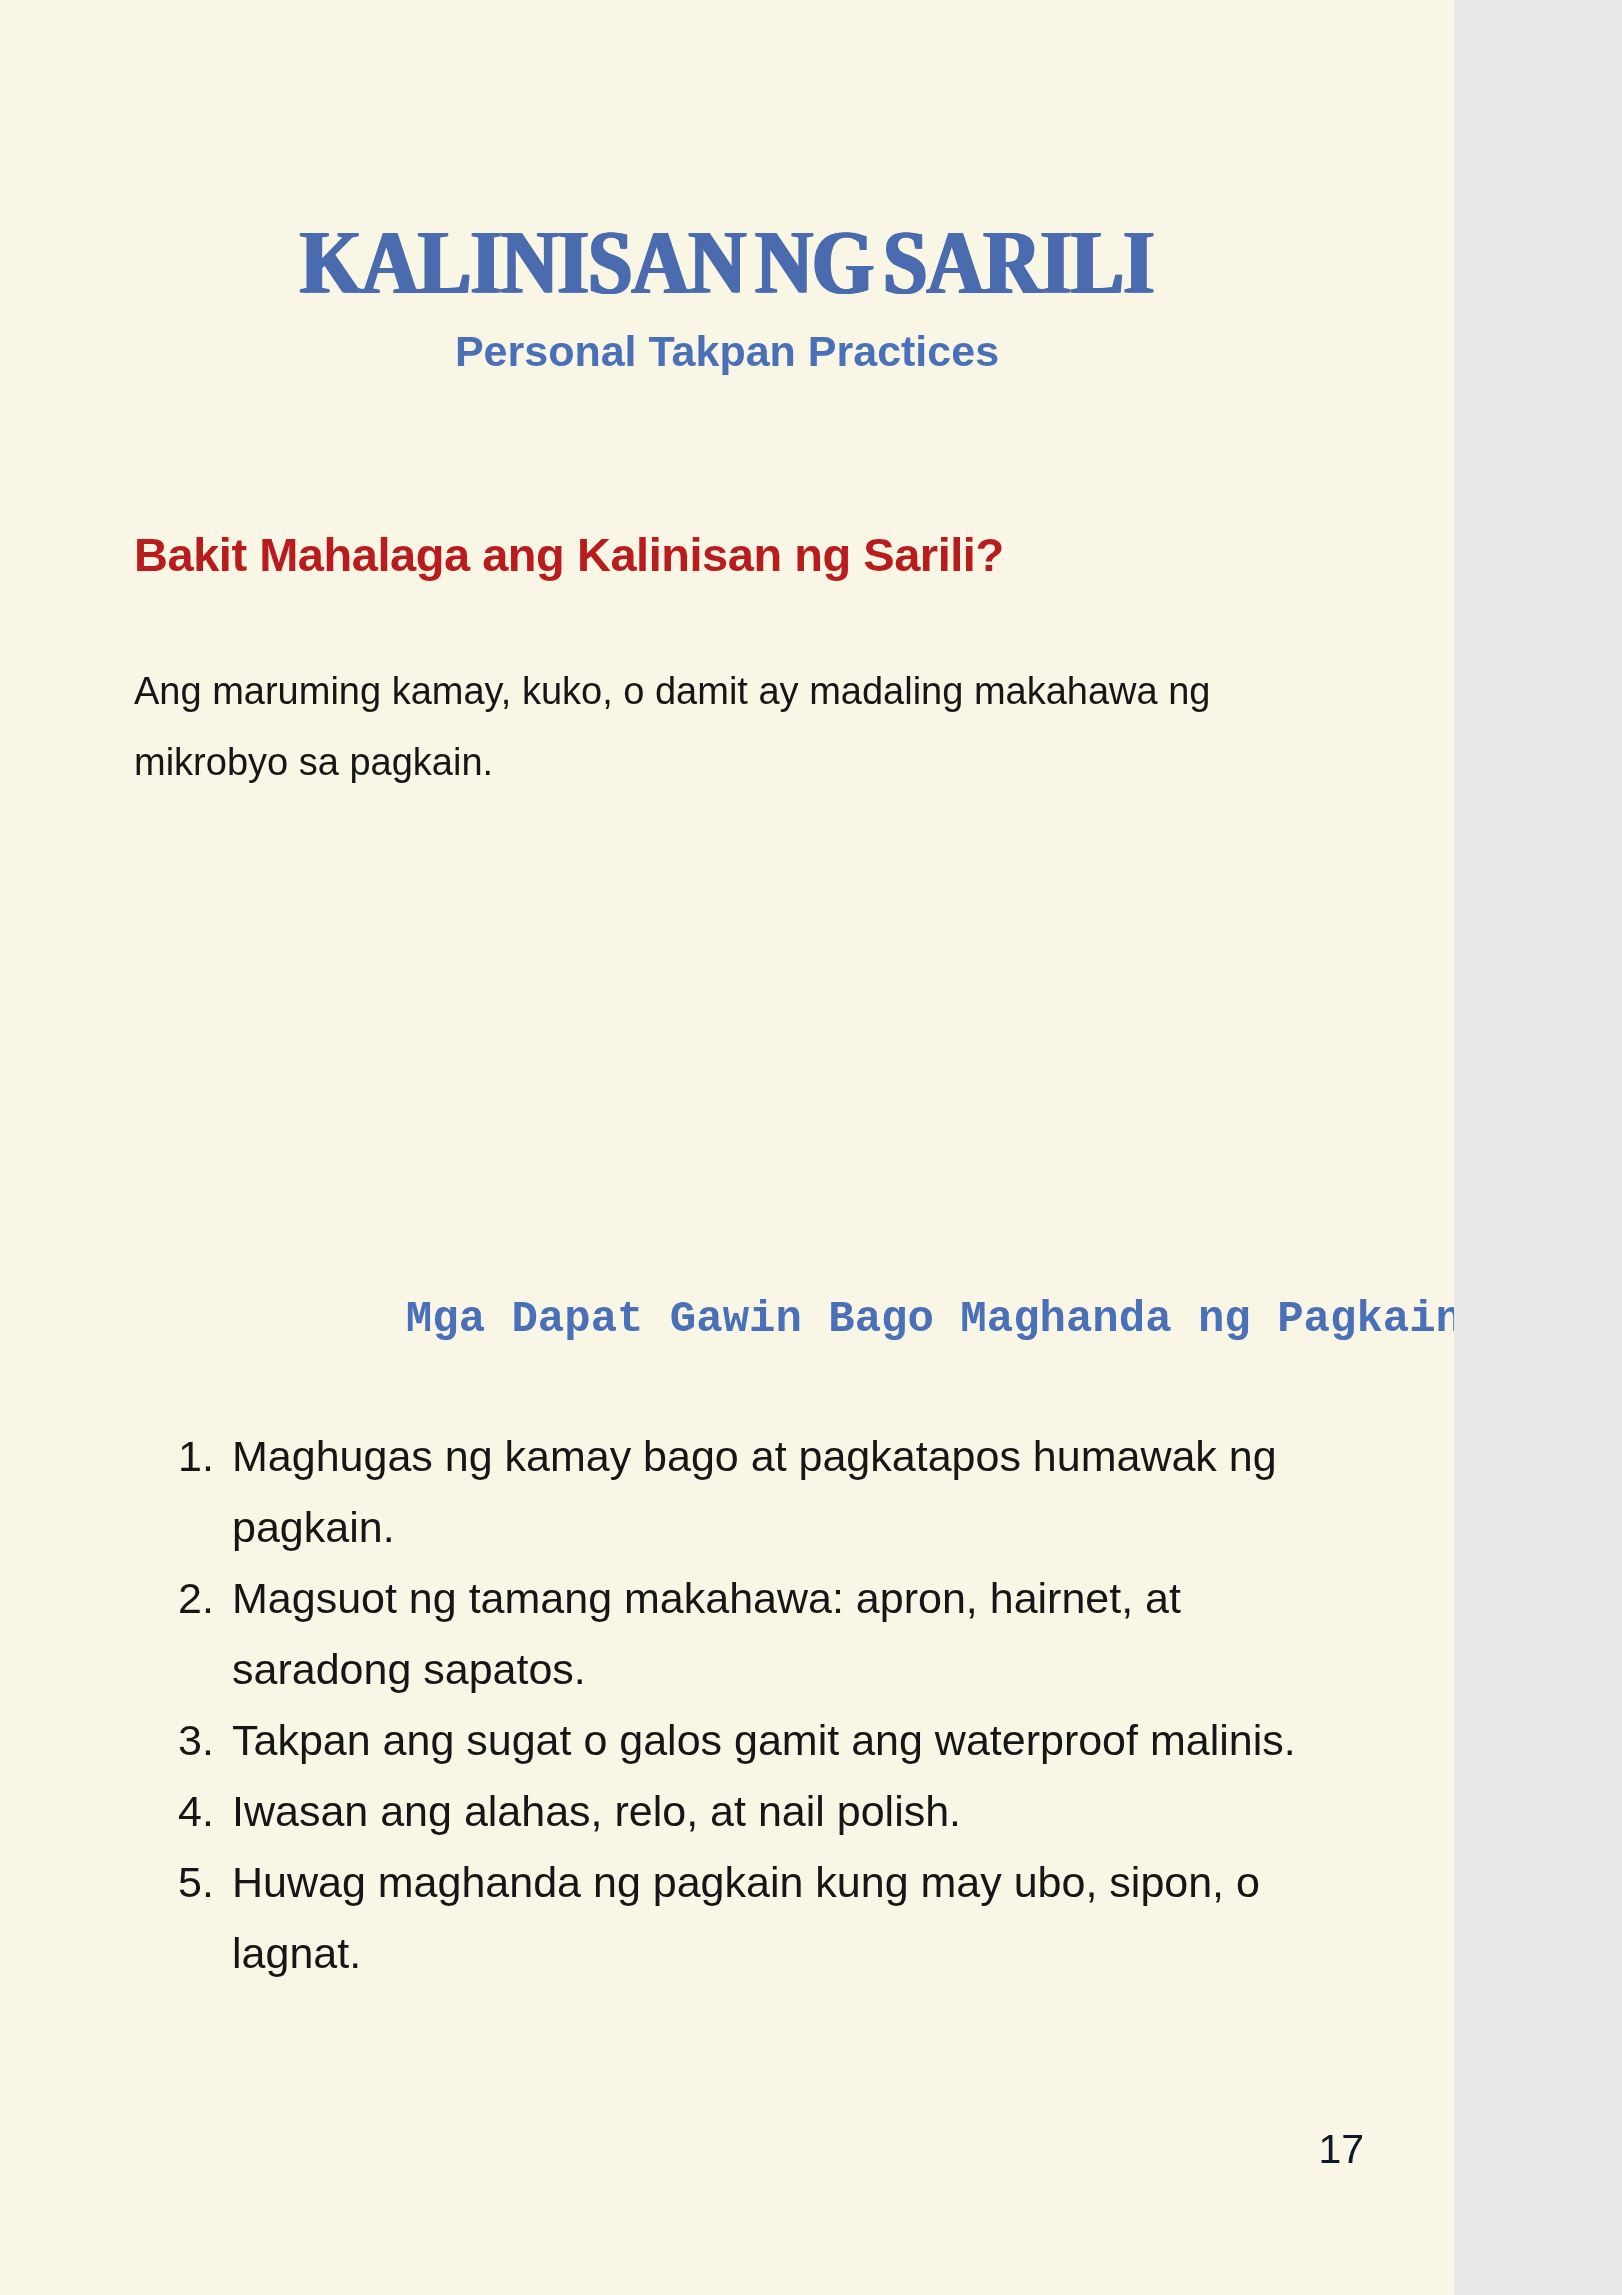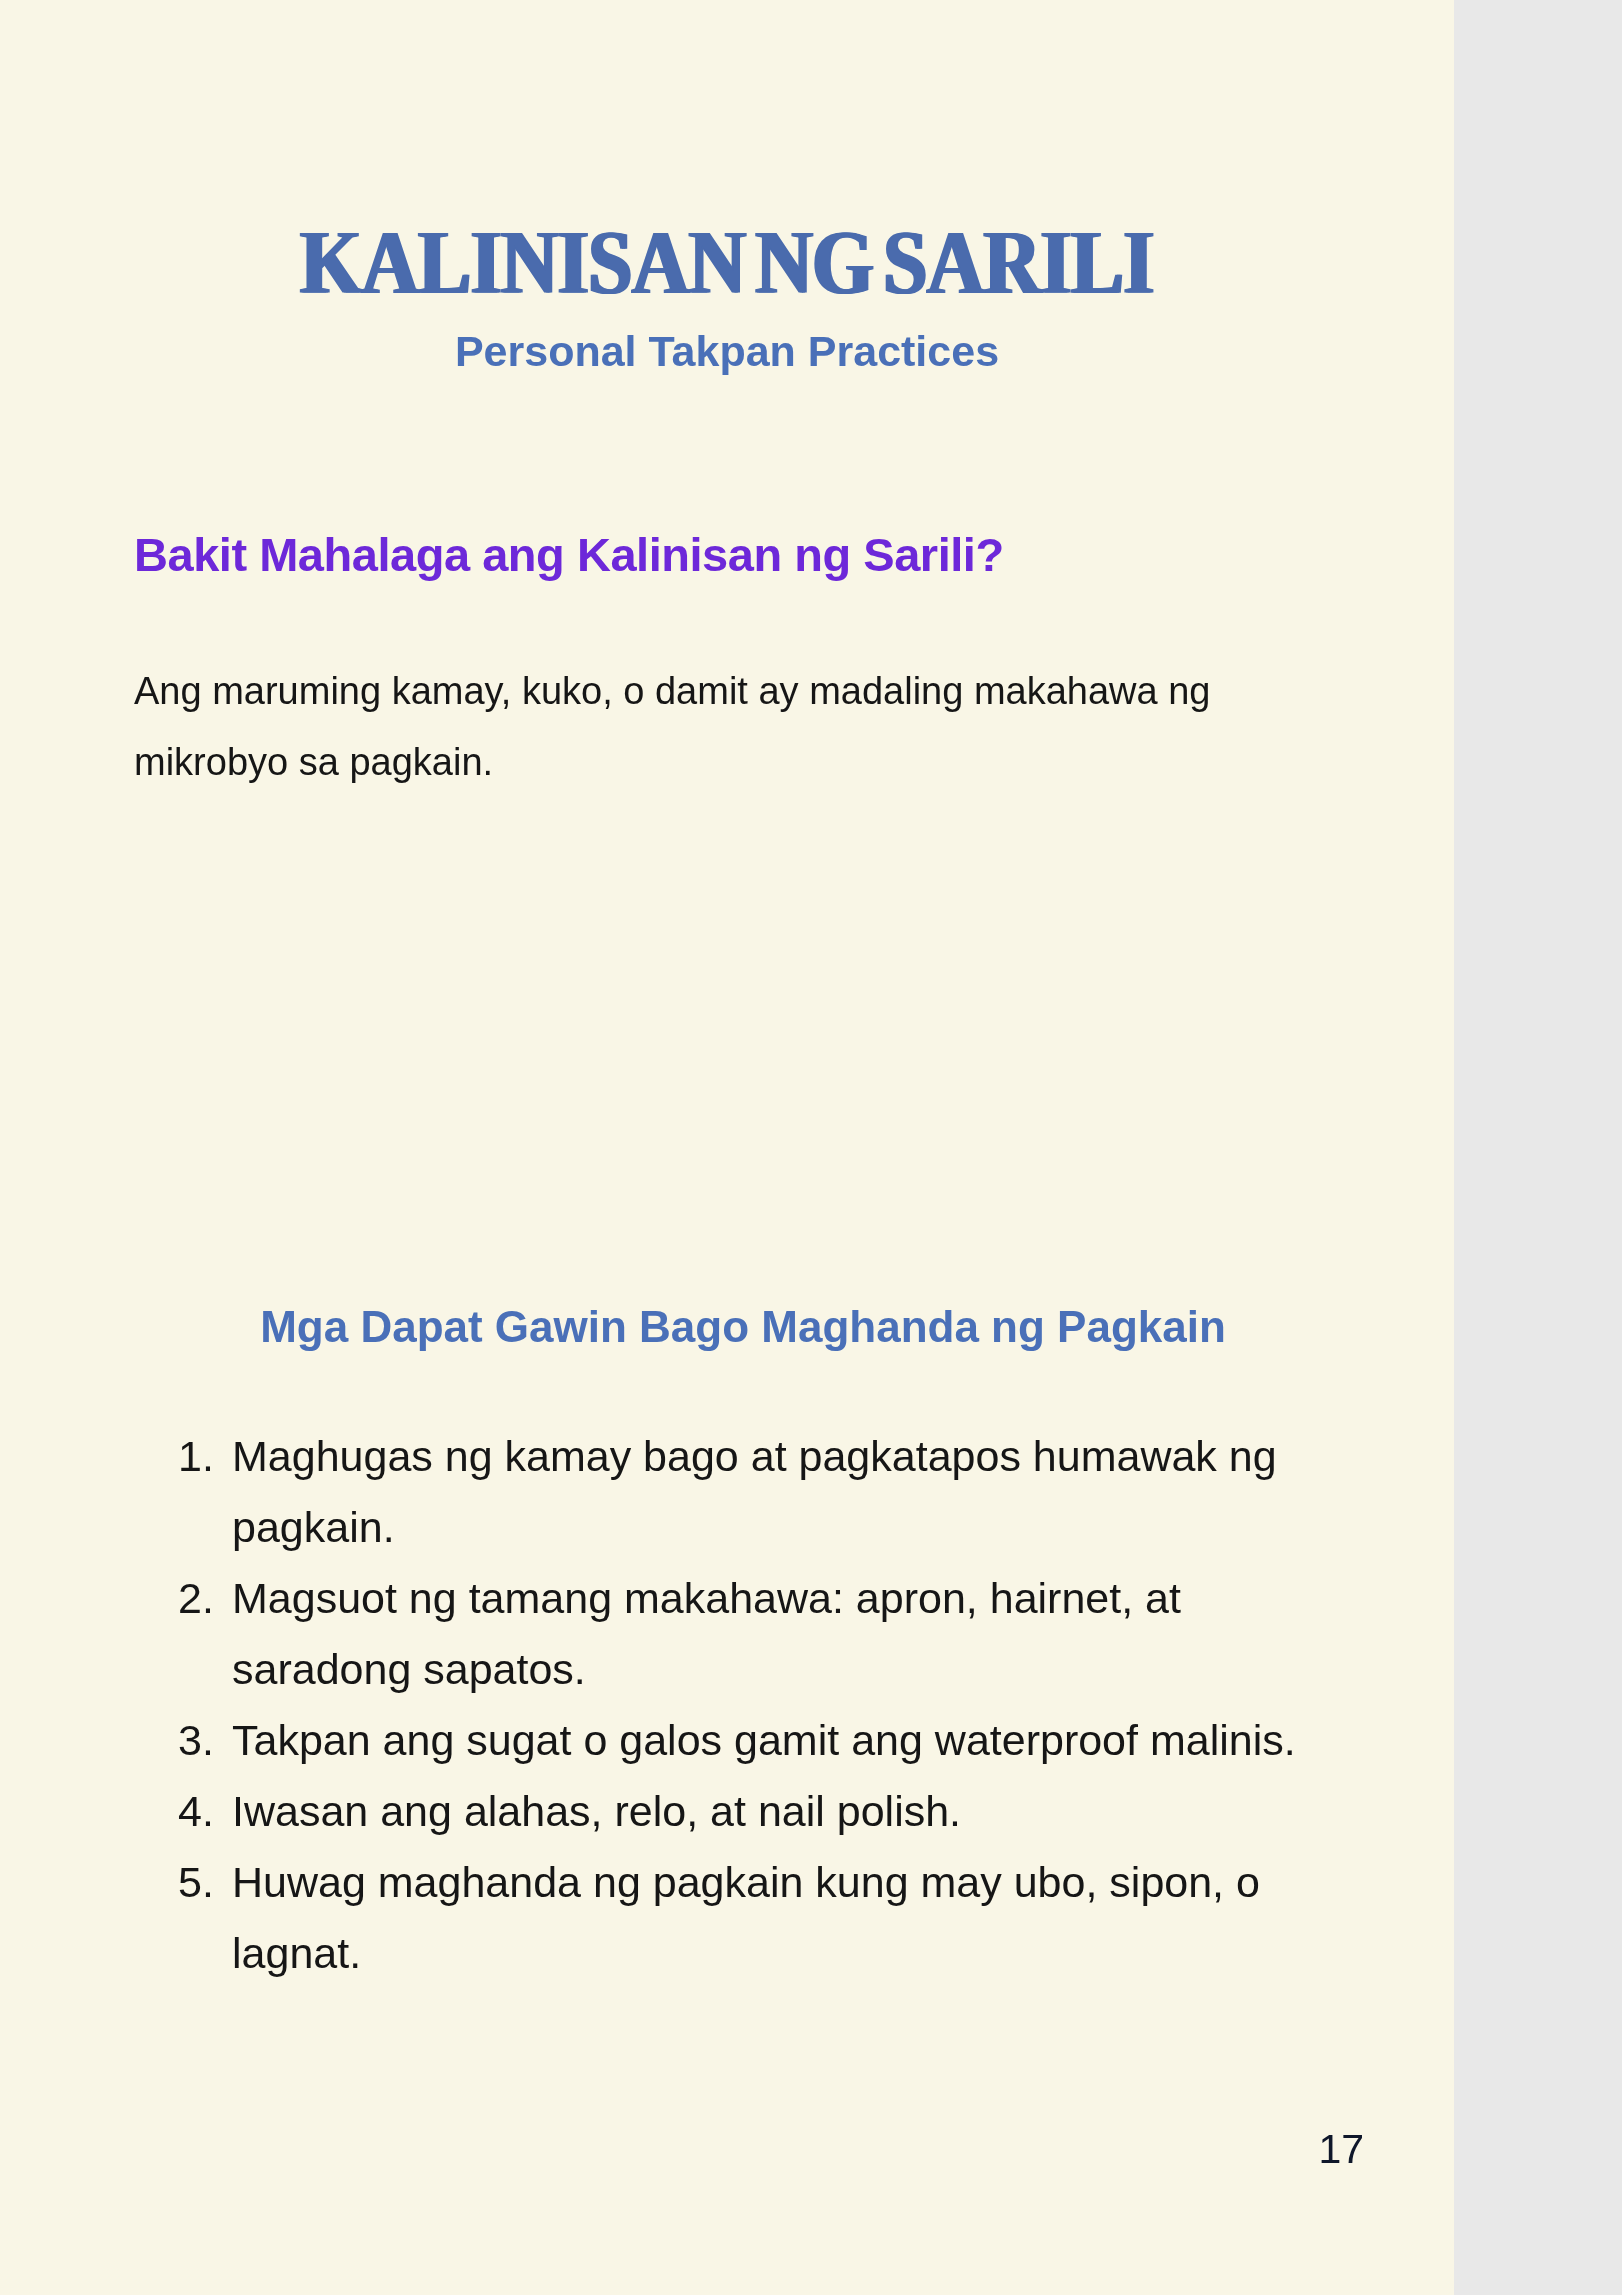--- a/index.html
+++ b/index.html
@@ -49,44 +49,45 @@
     color: #4A70B8;
   }
   .h-why {
     position: absolute;
     top: 527px;
     left: 134px;
     font-size: 47px;
     font-weight: 700;
     line-height: 1.2;
     letter-spacing: -0.01em;
-    color: #6d28d9;
+    color: #b91c1c;
     margin: 0;
   }
   .para {
     position: absolute;
     left: 134px;
     font-size: 38px;
     line-height: 71px;
     color: #161616;
     margin: 0;
   }
   .p1 { top: 656px; width: 1197px; }
   .p2 { top: 861px; width: 1243px; }
   .h-list {
     position: absolute;
     top: 1285px;
     left: 0;
     width: 100%;
-    text-align: center;
+    text-align: right;
     font-size: 44px;
     font-weight: 700;
     line-height: 1.2;
     color: #4A70B8;
-    margin: 16px;
+    margin: 8px;
+    font-family: Liberation Mono, monospace;
   }
   .prep-list {
     position: absolute;
     top: 1421px;
     left: 134px;
     margin: 0;
     padding: 0;
     list-style: none;
     font-size: 43px;
     line-height: 71px;

